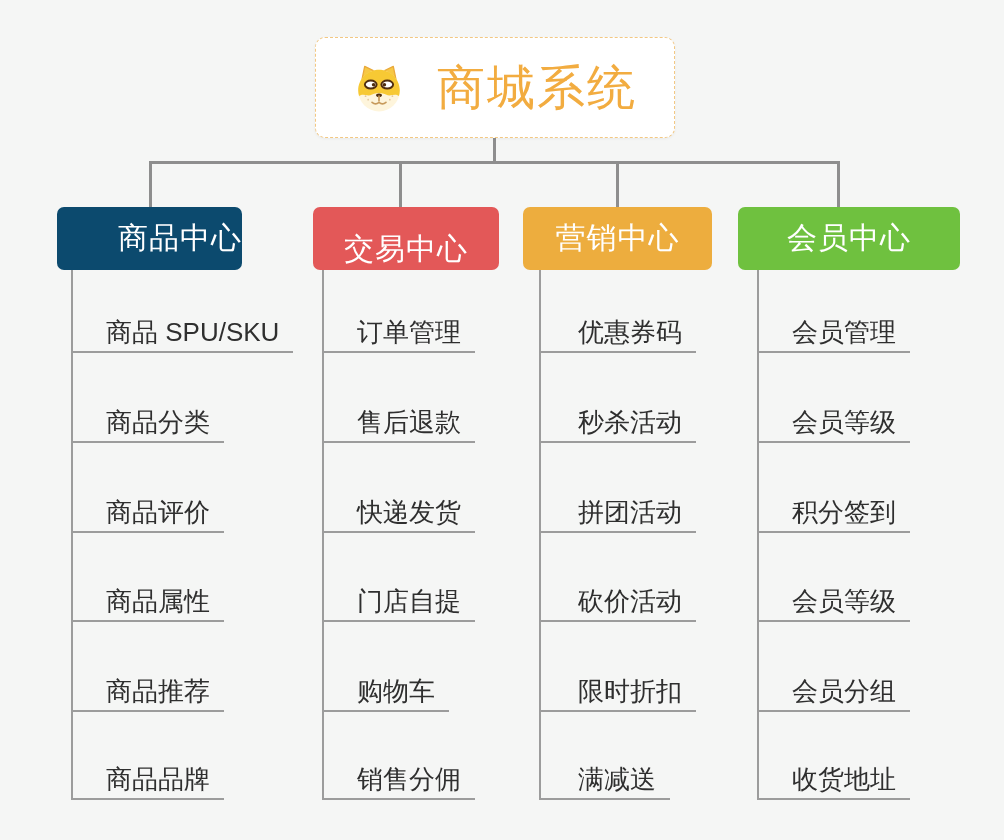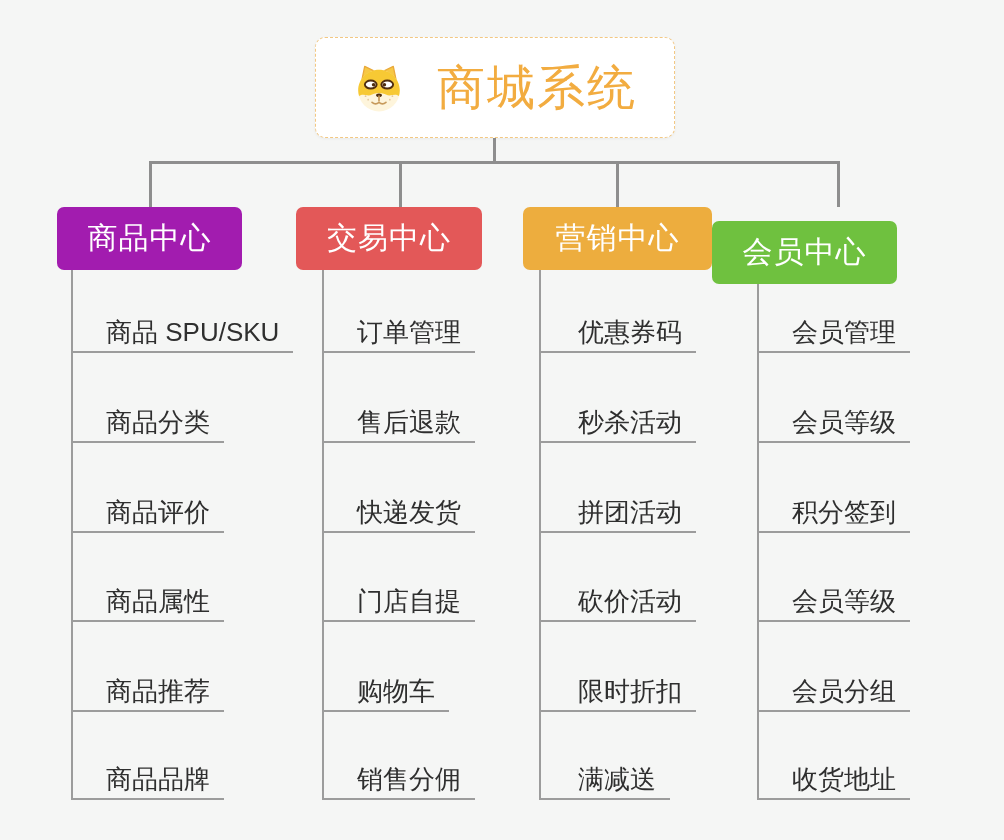--- a/index.html
+++ b/index.html
@@ -45,23 +45,23 @@
   }
   .dog{width:52px;height:50px;display:block;}
 
   
   .branch{
     position:absolute;top:207px;height:63px;
     border-radius:7px;
     display:flex;align-items:center;justify-content:center;
   }
   .branch.b0{left:57px;width:185px;}
-  .branch.b1{left:296px;width:186px;}
+  .branch.b1{left:313px;width:186px;align-items:flex-end;}
   .branch.b2{left:523px;width:189px;}
-  .branch.b3{left:712px;width:185px;margin-top:14px;}
+  .branch.b3{left:738px;width:222px;}
   .branch-label{
     color:#FFFFFF;font-size:30px;letter-spacing:1px;white-space:nowrap;
   }
 
   
   .item{
     position:absolute;
     white-space:nowrap;
     font-size:26px;color:#2F2F2F;
     line-height:30px;
@@ -110,21 +110,21 @@
         <path d="M30 37.5 L30 42.5 M22 44.5 Q26 48 30 44.5 Q34 48 38 44.5" fill="none" stroke="#C79A5B" stroke-width="2" stroke-linecap="round"></path>
         <circle cx="17.5" cy="41.5" r="1" fill="#E3C79B"></circle>
         <circle cx="14.5" cy="37.5" r="1" fill="#E3C79B"></circle>
         <circle cx="42.5" cy="41.5" r="1" fill="#E3C79B"></circle>
         <circle cx="45.5" cy="37.5" r="1" fill="#E3C79B"></circle>
       </svg>
     </span>
     <span class="root-title">商城系统</span>
   </div>
 
-  <div class="branch b0" style="background-color: #a21caf;">
+  <div class="branch b0" style="background-color: #0c4a6e; justify-content: flex-end;">
     <span class="branch-label">商品中心</span>
   </div>
   <div class="branch b1" style="background-color: rgb(227, 88, 88);">
     <span class="branch-label">交易中心</span>
   </div>
   <div class="branch b2" style="background-color: rgb(237, 173, 62);">
     <span class="branch-label">营销中心</span>
   </div>
   <div class="branch b3" style="background-color: rgb(111, 193, 63);">
     <span class="branch-label">会员中心</span>

